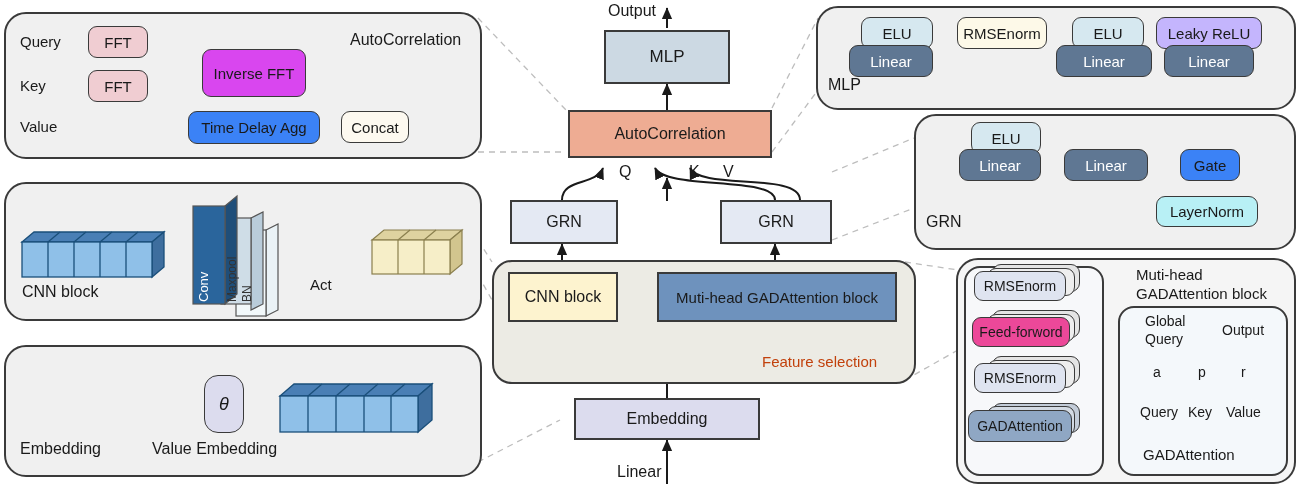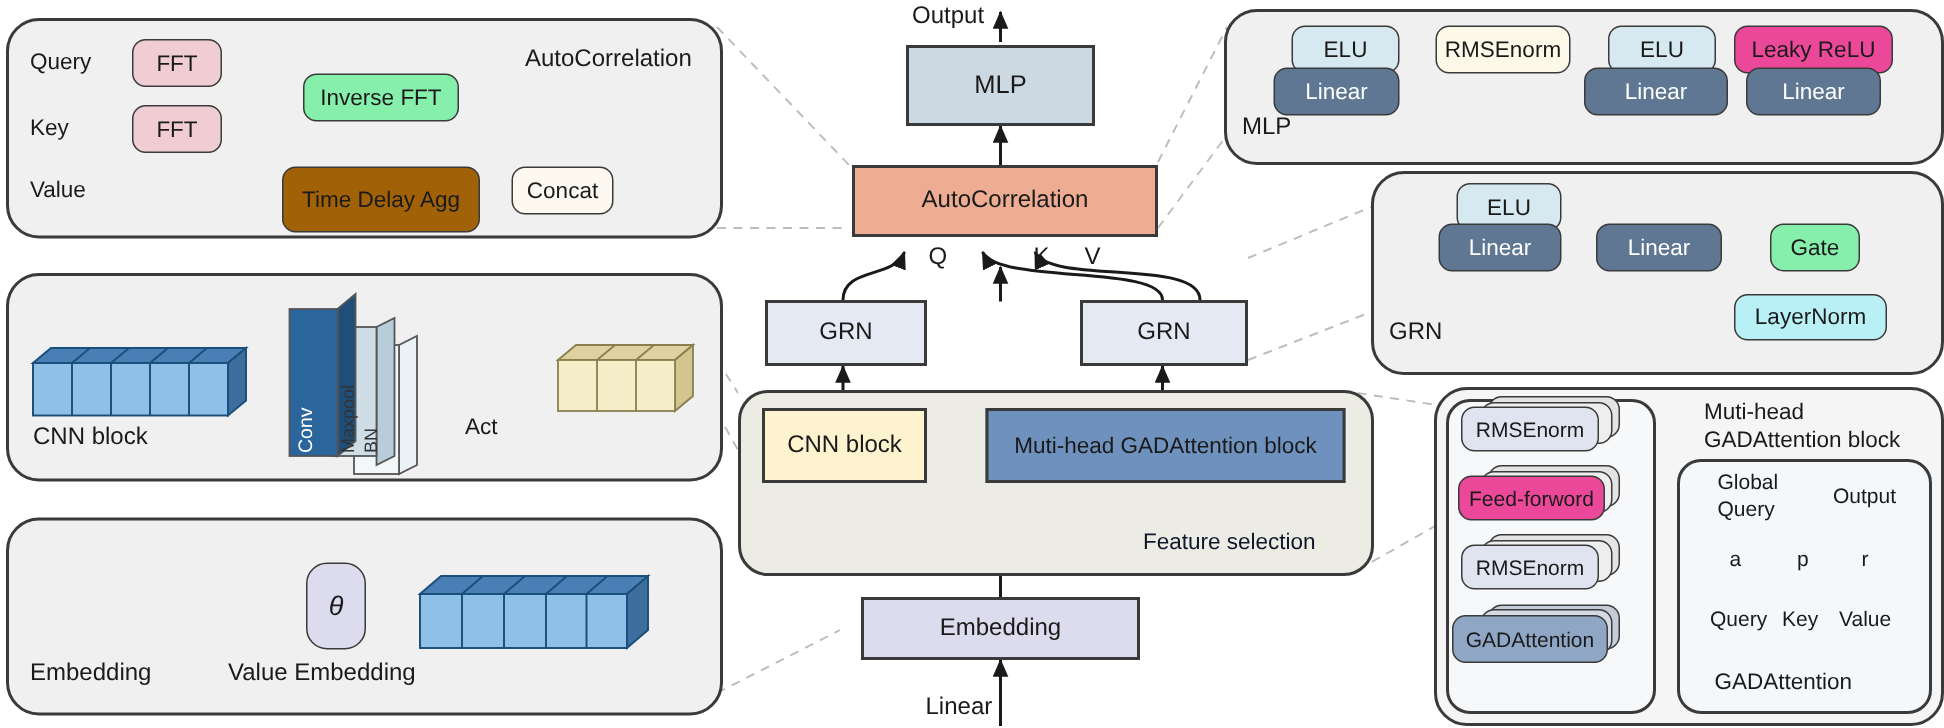--- a/index.html
+++ b/index.html
@@ -130,22 +130,22 @@
   </g>
 </svg>
 
 <div class="panel" style="left:4px;top:12px;width:474px;height:143px;"></div>
 <div class="lbl" style="left:350px;top:31px;font-size:16px;">AutoCorrelation</div>
 <div class="lbl" style="left:20px;top:33px;font-size:15px;">Query</div>
 <div class="lbl" style="left:20px;top:77px;font-size:15px;">Key</div>
 <div class="lbl" style="left:20px;top:118px;font-size:15px;">Value</div>
 <div class="box rbox" style="left:88px;top:26px;width:60px;height:32px;background:#f0cdd2;font-size:15px;">FFT</div>
 <div class="box rbox" style="left:88px;top:70px;width:60px;height:32px;background:#f0cdd2;font-size:15px;">FFT</div>
-<div class="box rbox" style="left:202px;top:49px;width:104px;height:32px;background:#86efac;font-size:15px;">Inverse FFT</div>
-<div class="box rbox" style="left:188px;top:111px;width:132px;height:44px;background:#a16207;font-size:15px;">Time Delay Agg</div>
+<div class="box rbox" style="left:202px;top:49px;width:104px;height:48px;background:#d946ef;font-size:15px;">Inverse FFT</div>
+<div class="box rbox" style="left:188px;top:111px;width:132px;height:33px;background:#3b82f6;font-size:15px;">Time Delay Agg</div>
 <div class="box rbox" style="left:341px;top:111px;width:68px;height:32px;background:#fdf9f0;font-size:15px;">Concat</div>
 
 <div class="panel" style="left:4px;top:182px;width:474px;height:135px;"></div>
 <div class="lbl" style="left:22px;top:283px;font-size:16px;">CNN block</div>
 
 <svg width="480" height="140" style="left:4px;top:182px;">
   <g stroke="#1a4f7a" stroke-width="1.3">
     <polygon points="18,60 30,50 160,50 148,60" fill="#4a7fb5"></polygon>
     <polygon points="148,60 160,50 160,85 148,95" fill="#3e6e9e"></polygon>
     <rect x="18" y="60" width="130" height="35" fill="#8fc0e8"></rect>
@@ -206,42 +206,42 @@
 <div class="box sq" style="left:604px;top:30px;width:126px;height:54px;background:#ccd9e3;font-size:17px;">MLP</div>
 <div class="box sq" style="left:568px;top:110px;width:204px;height:48px;background:#eeac93;font-size:16px;">AutoCorrelation</div>
 <div class="lbl" style="left:619px;top:163px;font-size:16px;">Q</div>
 <div class="lbl" style="left:689px;top:163px;font-size:16px;">K</div>
 <div class="lbl" style="left:723px;top:163px;font-size:16px;">V</div>
 <div class="box sq" style="left:510px;top:200px;width:108px;height:44px;background:#e4e9f3;font-size:16px;">GRN</div>
 <div class="box sq" style="left:720px;top:200px;width:112px;height:44px;background:#e4e9f3;font-size:16px;">GRN</div>
 
 <div style="position:absolute;left:492px;top:260px;width:420px;height:120px;background:#ecebe4;
      border:2px solid #3a3a3a;border-radius:20px;"></div>
-<div class="lbl" style="left:762px;top:353px;font-size:15px;color:#0f172a;">Feature selection</div>
+<div class="lbl" style="left:762px;top:353px;font-size:15px;color:#c2410c;">Feature selection</div>
 <div class="box sq" style="left:508px;top:272px;width:110px;height:50px;background:#fdf3cf;font-size:16px;">CNN block</div>
 <div class="box sq" style="left:657px;top:272px;width:240px;height:50px;background:#6e92bd;font-size:15px;">Muti-head GADAttention block</div>
 <div class="box sq" style="left:574px;top:398px;width:186px;height:42px;background:#dcdcee;font-size:16px;">Embedding</div>
 <div class="lbl" style="left:617px;top:463px;font-size:16px;">Linear</div>
 
 <div class="panel" style="left:816px;top:6px;width:476px;height:100px;"></div>
 <div class="lbl" style="left:828px;top:76px;font-size:16px;">MLP</div>
 <div class="box rbox" style="left:861px;top:17px;width:72px;height:32px;background:#d6e8f0;font-size:15px;">ELU</div>
 <div class="box rbox" style="left:849px;top:45px;width:84px;height:32px;background:#5f7793;color:#fff;font-size:15px;">Linear</div>
 <div class="box rbox" style="left:957px;top:17px;width:90px;height:32px;background:#fdf9e8;font-size:15px;">RMSEnorm</div>
 <div class="box rbox" style="left:1072px;top:17px;width:72px;height:32px;background:#d6e8f0;font-size:15px;">ELU</div>
 <div class="box rbox" style="left:1056px;top:45px;width:96px;height:32px;background:#5f7793;color:#fff;font-size:15px;">Linear</div>
-<div class="box rbox" style="left:1156px;top:17px;width:106px;height:32px;background:#ec4899;font-size:15px;">Leaky ReLU</div>
+<div class="box rbox" style="left:1156px;top:17px;width:106px;height:32px;background:#c4b5fd;font-size:15px;">Leaky ReLU</div>
 <div class="box rbox" style="left:1164px;top:45px;width:90px;height:32px;background:#5f7793;color:#fff;font-size:15px;">Linear</div>
 
 <div class="panel" style="left:914px;top:114px;width:378px;height:132px;"></div>
 <div class="lbl" style="left:926px;top:213px;font-size:16px;">GRN</div>
 <div class="box rbox" style="left:971px;top:122px;width:70px;height:32px;background:#d6e8f0;font-size:15px;">ELU</div>
 <div class="box rbox" style="left:959px;top:149px;width:82px;height:32px;background:#5f7793;color:#fff;font-size:15px;">Linear</div>
 <div class="box rbox" style="left:1064px;top:149px;width:84px;height:32px;background:#5f7793;color:#fff;font-size:15px;">Linear</div>
-<div class="box rbox" style="left:1180px;top:149px;width:60px;height:32px;background:#86efac;font-size:15px;">Gate</div>
+<div class="box rbox" style="left:1180px;top:149px;width:60px;height:32px;background:#3b82f6;font-size:15px;">Gate</div>
 <div class="box rbox" style="left:1156px;top:196px;width:102px;height:31px;background:#b8f0f5;font-size:15px;">LayerNorm</div>
 
 <div class="panel" style="left:956px;top:258px;width:336px;height:222px;background:#f5f5f5;"></div>
 <div class="lbl" style="left:1136px;top:266px;font-size:15px;">Muti-head</div>
 <div class="lbl" style="left:1136px;top:285px;font-size:15px;">GADAttention block</div>
 
 <div class="panel" style="left:964px;top:266px;width:136px;height:206px;background:#f7f8fa;border-radius:16px;"></div>
 
 <div class="box rbox" style="left:992px;top:264px;width:88px;height:28px;background:#e4e4e4;"></div>
 <div class="box rbox" style="left:987px;top:268px;width:88px;height:28px;background:#eeeeee;"></div>

